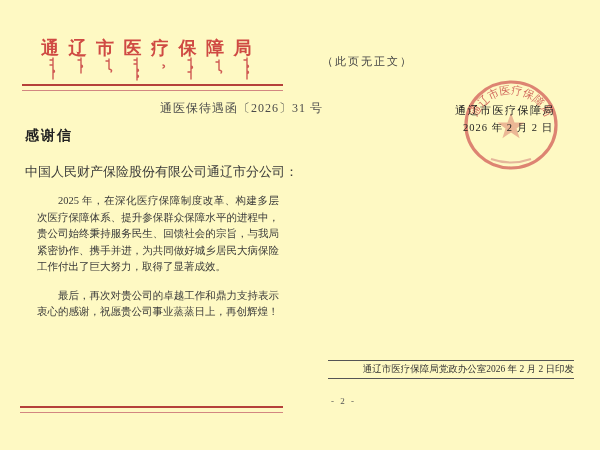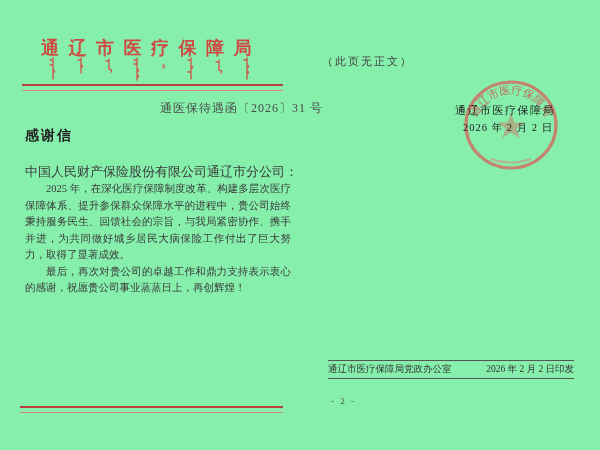--- a/index.html
+++ b/index.html
@@ -1,17 +1,17 @@
 <!DOCTYPE html>
 <html><head>
 <meta charset="utf-8">
 <style>
   html,body{margin:0;padding:0;background:#ffffff;}
   .canvas{
-    position:relative;width:600px;height:450px;background:#86efac;
+    position:relative;width:600px;height:450px;background:#fef9c3;
     font-family:"Liberation Serif", serif;color:#3a3a3a;overflow:hidden;
   }
   .abs{position:absolute;}
   
   .letterhead{
     left:41px;top:36px;width:250px;
     font-size:18px;font-weight:bold;color:#cf4a43;
     letter-spacing:9.5px;white-space:nowrap;
   }
   .mongolian{left:45px;top:57px;}
@@ -22,32 +22,32 @@
   }
   .rule-top{left:22px;top:84px;width:261px;}
   .rule-bottom{left:20px;top:406px;width:263px;}
   .doc-number{left:160px;top:100px;font-size:12px;color:#4a4a4a;letter-spacing:1px;white-space:nowrap;text-align:right;}
   .letter-title{left:25px;top:127px;width:266px;text-align:left;font-size:14px;font-weight:bold;color:#222;letter-spacing:2px;}
   .salutation{left:25px;top:163px;width:276px;font-size:13px;}
   .body-text{
     left:25px;top:181px;width:266px;
     font-size:10.5px;line-height:16.5px;text-align:justify;
   }
-  .body-text p{margin:0;text-indent:2em;}
+  .body-text p{margin:12px;text-indent:2em;}
   
   .no-body-notice{left:322px;top:54px;font-size:11px;letter-spacing:2px;color:#444;}
   .seal{left:461px;top:77px;width:100px;height:96px;}
   .sig-org{left:455px;top:103px;font-size:11px;letter-spacing:1.5px;color:#1d1d1d;white-space:nowrap;}
   .sig-date{left:463px;top:121px;font-size:10.5px;letter-spacing:1px;color:#1d1d1d;white-space:nowrap;}
   .footer-line{left:328px;width:246px;height:1px;background:#555;}
   .footer-line-1{top:360px;}
   .footer-line-2{top:378px;}
   .footer-row{
     left:328px;top:363px;width:246px;
-    display:flex;justify-content:space-between;align-items:center;
+    display:flex;justify-content:flex-end;align-items:center;
     font-size:9.5px;color:#333;
   }
   .page-number{left:331px;top:396px;font-size:9px;color:#555;letter-spacing:2px;}
 </style>
 </head>
 <body>
 
 <div class="canvas">
 
   <div class="abs letterhead">通辽市医疗保障局</div>

